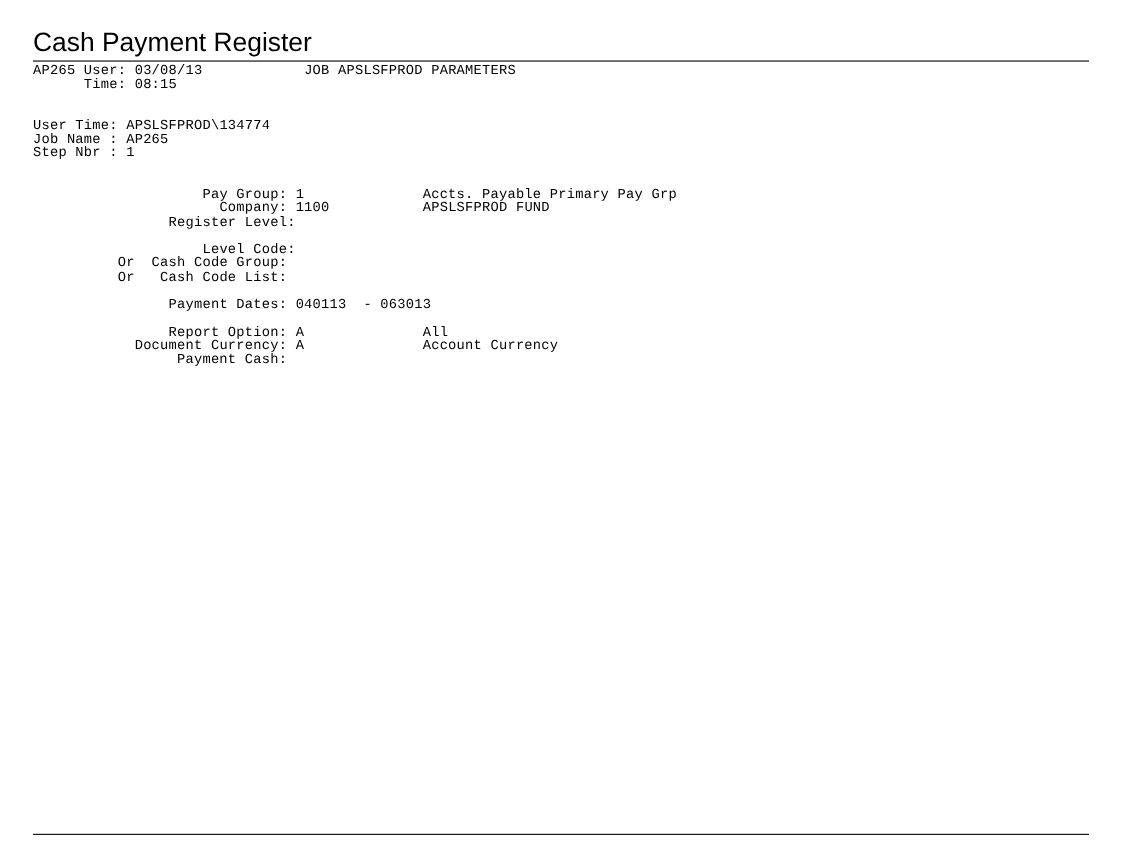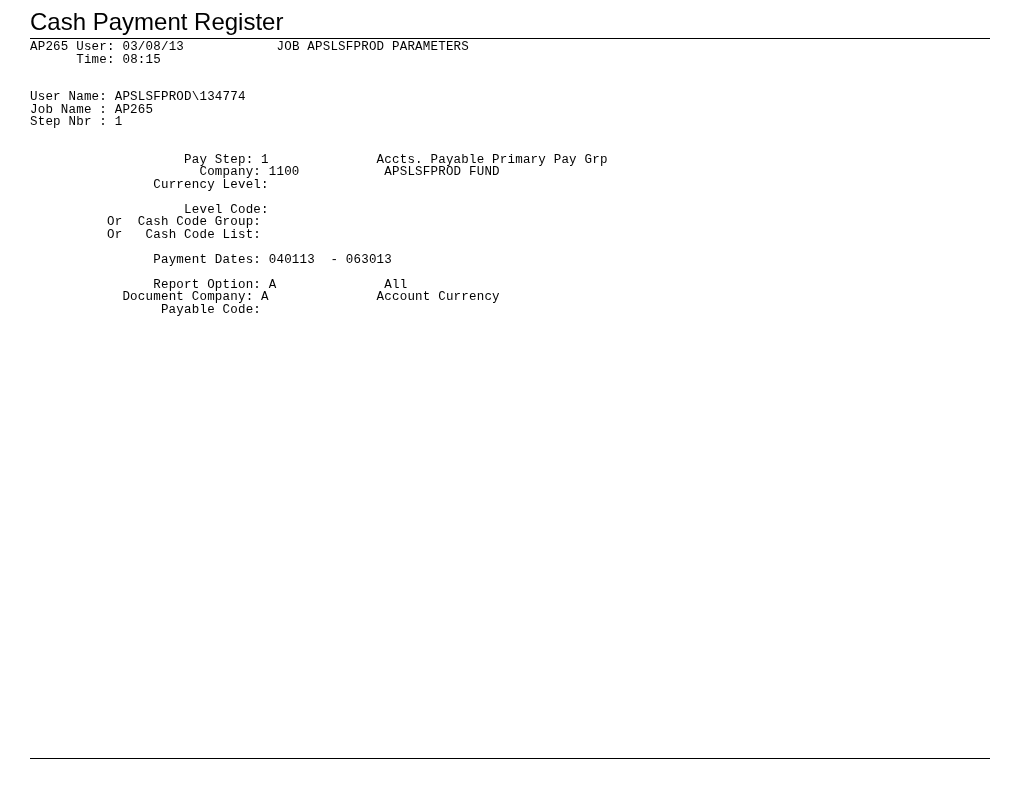--- a/index.html
+++ b/index.html
@@ -12,20 +12,21 @@
       width: 1020px;
       height: 788px;
       font-family: Arial, Helvetica, sans-serif;
       padding: 8px 30px 0 30px;
     }
     .title {
       font-size: 24px;
       font-weight: normal;
       color: #000;
       margin-bottom: 2px;
+      margin-top: 17px;
     }
     .hr-top {
       border: none;
       border-top: 1.5px solid #000;
       margin-bottom: 2px;
     }
     .report-body {
       font-family: "Courier New", Courier, monospace;
       font-size: 12.5px;
       line-height: 1.0;
@@ -46,33 +47,33 @@
 </head>
 <body>
 
 <div class="title">Cash Payment Register</div>
 <hr class="hr-top">
 
 <div class="report-body"><span>AP265</span> <span>User:</span> <span>03/08/13</span>            <span>JOB APSLSFPROD PARAMETERS</span>
       <span>Time:</span> <span>08:15</span>
 
 
-<span>User Name:</span> <span>APSLSFPROD\134774</span>
+<span>User Time:</span> <span>APSLSFPROD\134774</span>
 <span>Job Name :</span> <span>AP265</span>
 <span>Step Nbr :</span> <span>1</span>
 
 
-                    <span>Pay Step:</span> <span>1</span>              <span>Accts. Payable Primary Pay Grp</span>
+                    <span>Pay Group:</span> <span>1</span>              <span>Accts. Payable Primary Pay Grp</span>
                       <span>Company:</span> <span>1100</span>           <span>APSLSFPROD FUND</span>
-                <span>Currency Level:</span><span></span>
+                <span>Register Level:</span><span></span>
 
                     <span>Level Code:</span><span></span>
           <span>Or</span>  <span>Cash Code Group:</span><span></span>
           <span>Or</span>   <span>Cash Code List:</span><span></span>
 
                 <span>Payment Dates:</span> <span>040113  - 063013</span>
 
                 <span>Report Option:</span> <span>A</span>              <span>All</span>
-            <span>Document Company:</span> <span>A</span>              <span>Account Currency</span>
-                 <span>Payable Code:</span><span></span>
+            <span>Document Currency:</span> <span>A</span>              <span>Account Currency</span>
+                 <span>Payment Cash:</span><span></span>
 </div>
 
 <hr class="hr-bottom">
 
 </body></html>

